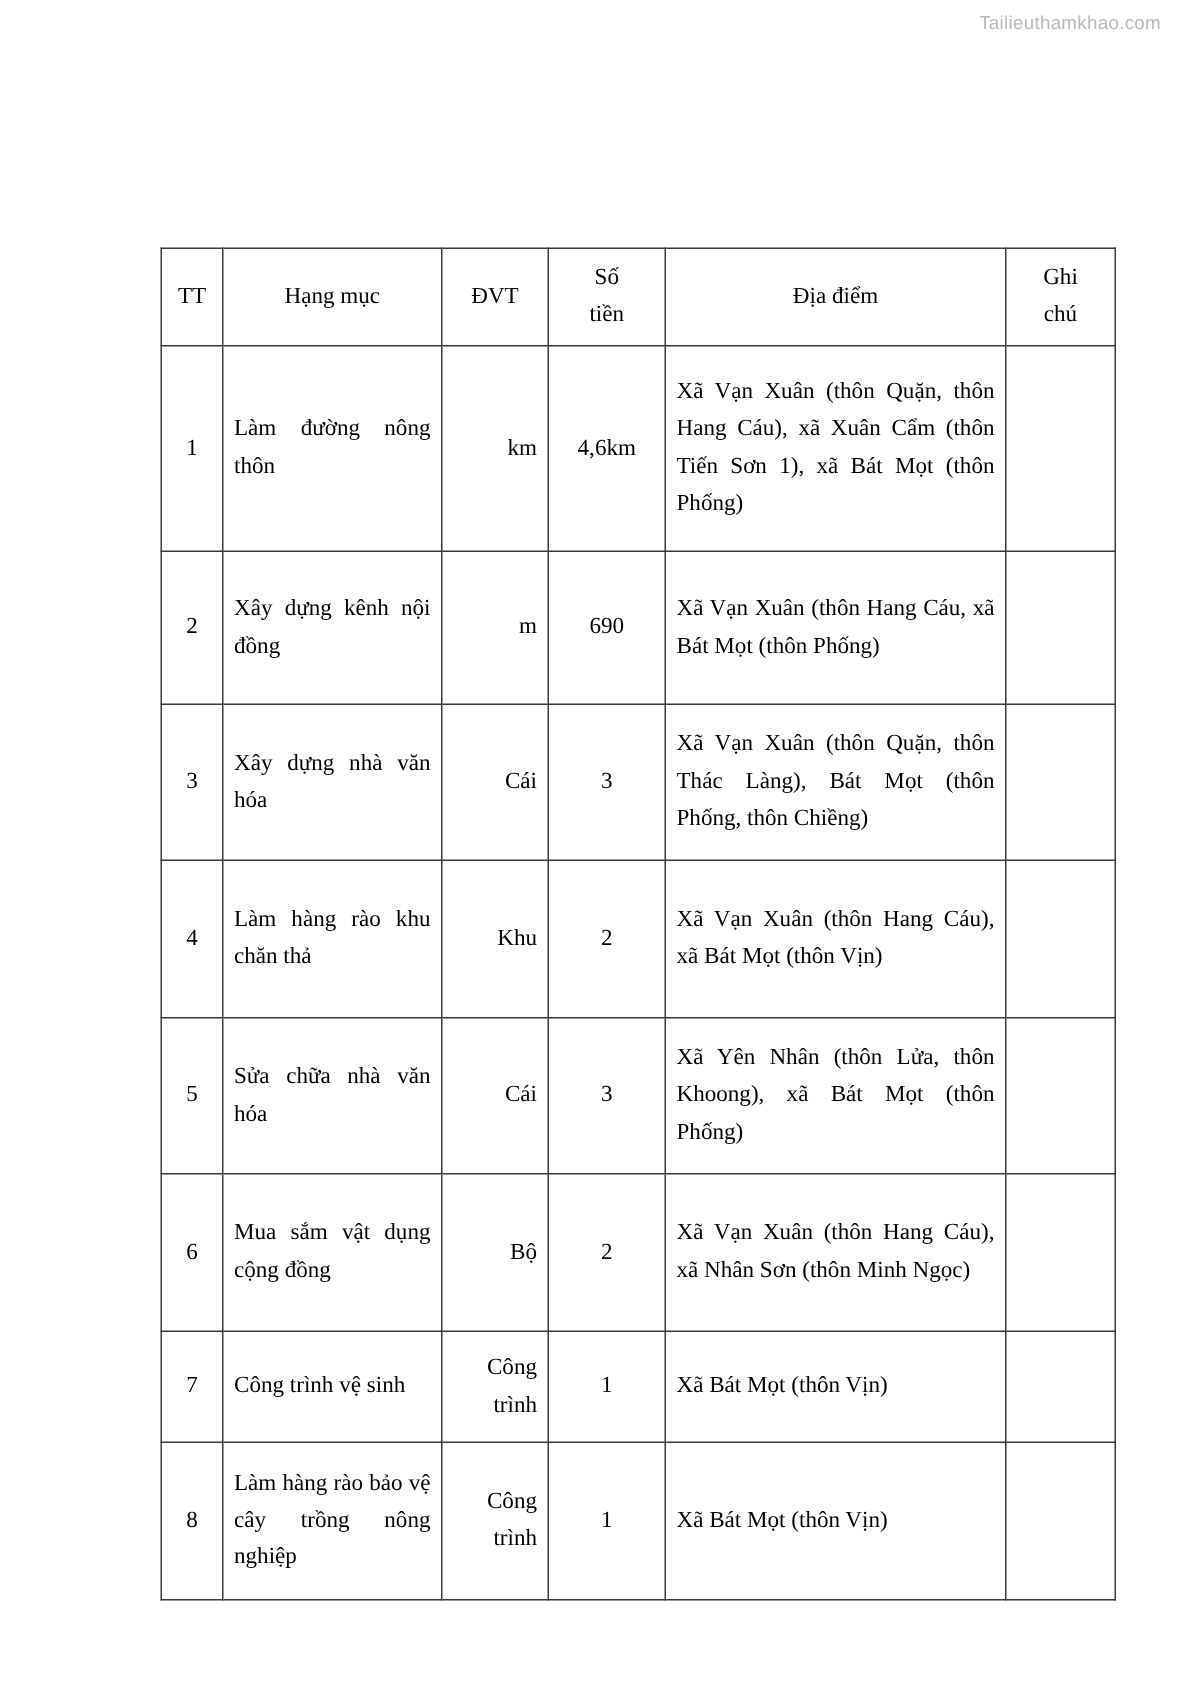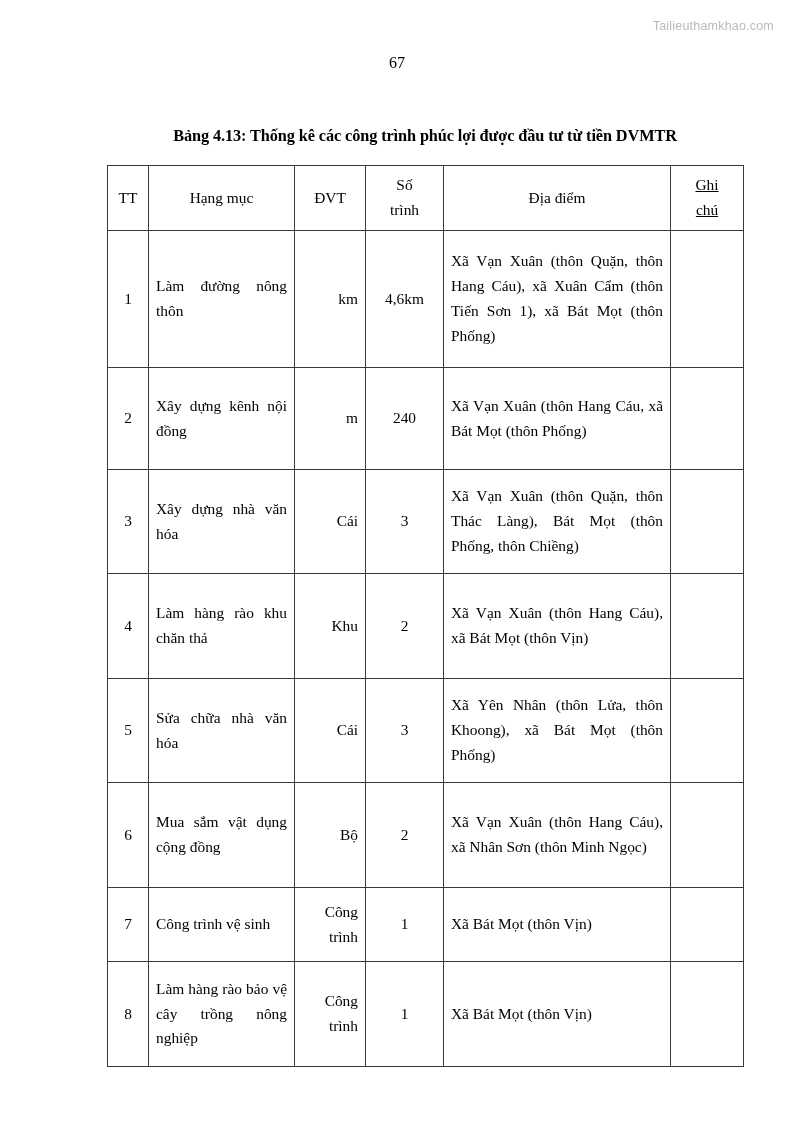--- a/index.html
+++ b/index.html
@@ -17,21 +17,21 @@
     overflow: hidden;
   }
   .page {
     position: relative;
     width: 794px;
     height: 1123px;
     box-sizing: border-box;
   }
   .watermark {
     position: absolute;
-    top: 19px;
+    top: 8px;
     right: 20px;
     font-family: "Liberation Sans", "DejaVu Sans", sans-serif;
     font-size: 12.5px;
     color: #b9b9b9;
     letter-spacing: 0.2px;
     white-space: nowrap;
   }
   .page-number {
     position: absolute;
     top: 54px;
@@ -73,21 +73,20 @@
     font-weight: bold;
     text-align: center;
     vertical-align: middle;
     height: 56px;
   }
   th.h-so-luong {
     line-height: 2.0;
   }
   th.h-ghi-chu {
     line-height: 2.0;
-    text-decoration: underline;
   }
   
   col.c-tt       { width: 41px; }
   col.c-hangmuc  { width: 146px; }
   col.c-dvt      { width: 71px; }
   col.c-soluong  { width: 78px; }
   col.c-diadiem  { width: 227px; }
   col.c-ghichu   { width: 73px; }
 
   td.cell-tt {
@@ -130,41 +129,39 @@
   tr.r7 td { height: 65px; }
   tr.r8 td { height: 96px; }
 </style>
 </head>
 <body>
 
 <div class="page">
 
   <div class="watermark">Tailieuthamkhao.com</div>
 
-  <div class="page-number">67</div>
-
-  <div class="table-title">Bảng 4.13: Thống kê các công trình phúc lợi được đầu tư từ tiền DVMTR</div>
+
 
   <table class="data-table">
     <colgroup>
       <col class="c-tt">
       <col class="c-hangmuc">
       <col class="c-dvt">
       <col class="c-soluong">
       <col class="c-diadiem">
       <col class="c-ghichu">
     </colgroup>
     <thead>
       <tr>
         <th>TT</th>
         <th>Hạng mục</th>
         <th>ĐVT</th>
         <th class="h-so-luong">
           <span>Số</span><br>
-          <span>trình</span>
+          <span>tiền</span>
         </th>
         <th>Địa điểm</th>
         <th class="h-ghi-chu">
           <span>Ghi</span><br>
           <span>chú</span>
         </th>
       </tr>
     </thead>
     <tbody>
       <tr class="r1">
@@ -172,21 +169,21 @@
         <td class="cell-hangmuc">Làm đường nông thôn</td>
         <td class="cell-dvt">km</td>
         <td class="cell-soluong">4,6km</td>
         <td class="cell-diadiem">Xã Vạn Xuân (thôn Quặn, thôn Hang Cáu), xã Xuân Cẩm (thôn Tiến Sơn 1), xã Bát Mọt (thôn Phống)</td>
         <td class="cell-ghichu"></td>
       </tr>
       <tr class="r2">
         <td class="cell-tt">2</td>
         <td class="cell-hangmuc">Xây dựng kênh nội đồng</td>
         <td class="cell-dvt">m</td>
-        <td class="cell-soluong">240</td>
+        <td class="cell-soluong">690</td>
         <td class="cell-diadiem">Xã Vạn Xuân (thôn Hang Cáu, xã Bát Mọt (thôn Phống)</td>
         <td class="cell-ghichu"></td>
       </tr>
       <tr class="r3">
         <td class="cell-tt">3</td>
         <td class="cell-hangmuc">Xây dựng nhà văn hóa</td>
         <td class="cell-dvt">Cái</td>
         <td class="cell-soluong">3</td>
         <td class="cell-diadiem">Xã Vạn Xuân (thôn Quặn, thôn Thác Làng), Bát Mọt (thôn Phống, thôn Chiềng)</td>
         <td class="cell-ghichu"></td>

